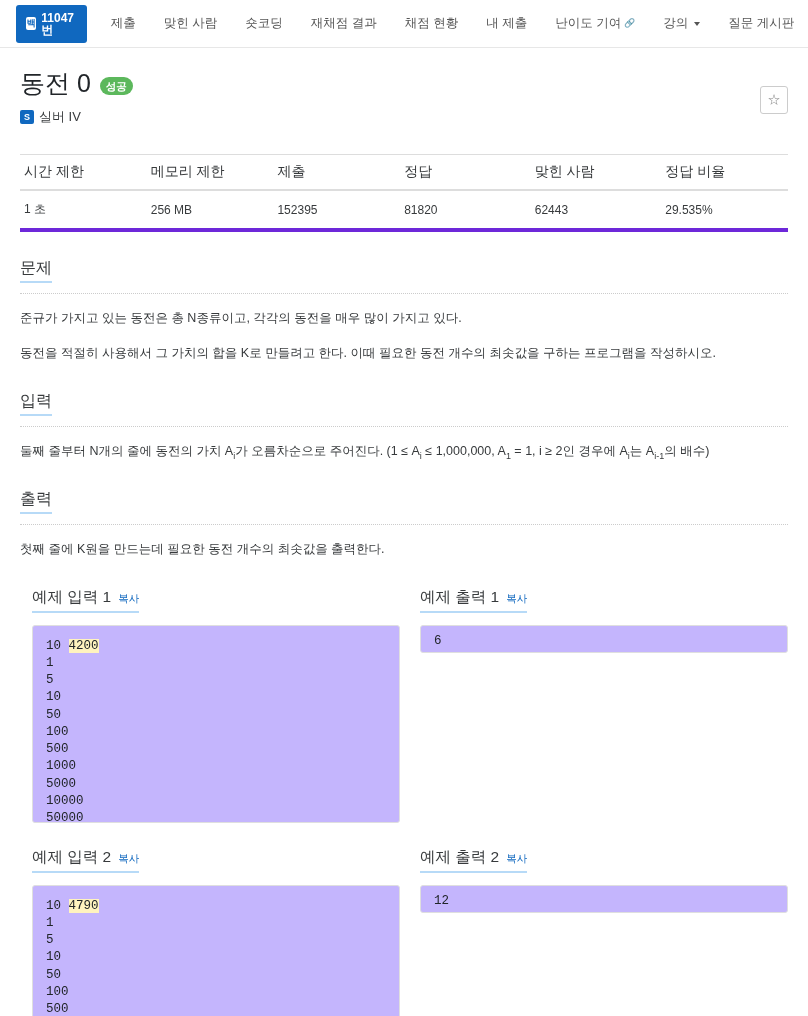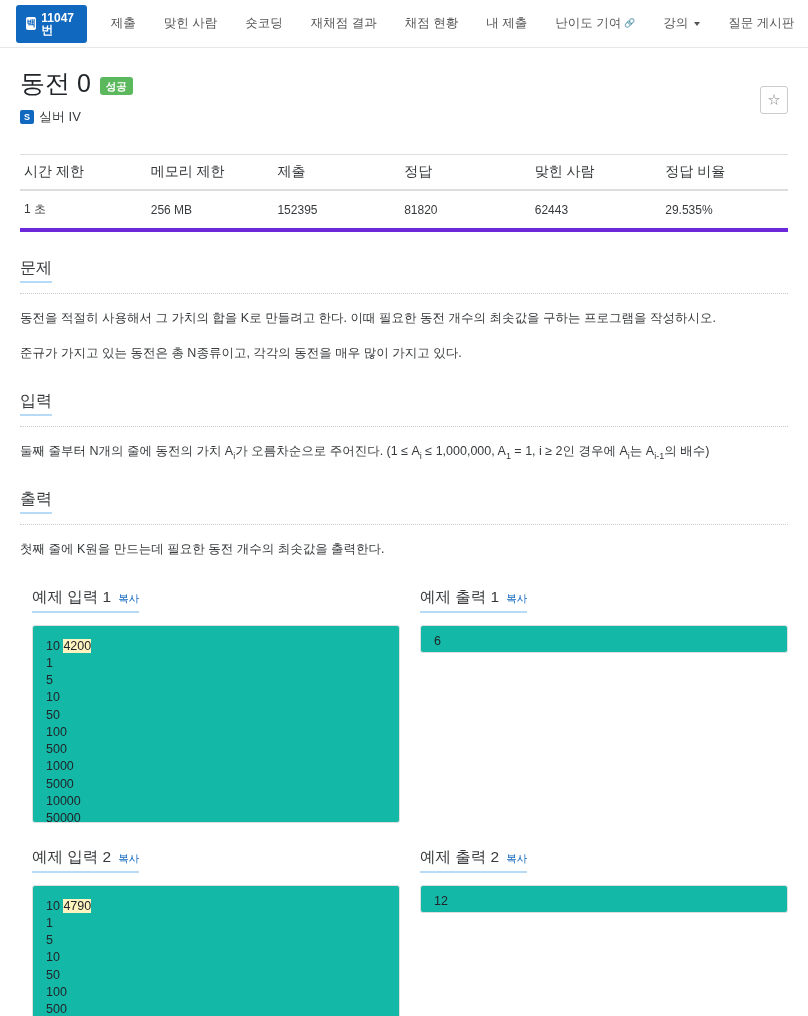--- a/index.html
+++ b/index.html
@@ -90,21 +90,21 @@
     display: flex;
     align-items: center;
     gap: 9px;
     line-height: 1.2;
   }
   .badge-success {
     background: #5cb85c;
     color: #fff;
     font-size: 10.5px;
     font-weight: bold;
-    border-radius: 3px;
+    border-radius: 9px;
     padding: 3px 6px;
     position: relative;
     top: 3px;
   }
   .star-btn {
     width: 28px; height: 28px;
     border: 1px solid #ccc;
     border-radius: 3px;
     background: #fff;
     color: #888;
@@ -211,26 +211,26 @@
     margin: 0;
     color: #373a3c;
   }
   .copy-btn {
     font-size: 10.5px;
     color: #1068bf;
     cursor: pointer;
     text-decoration: none;
   }
   pre.sample {
-    background: #14b8a6;
+    background: #c4b5fd;
     border: 1px solid #dfdfdf;
     border-radius: 3px;
     margin: 0;
     padding: 12px 13px;
-    font-family: Liberation Sans, sans-serif;
+    font-family: Liberation Mono, monospace;
     font-size: 12.5px;
     line-height: 1.38;
     color: #212529;
     white-space: pre;
     overflow: hidden;
   }
   pre.sample.input-tall { height: 198px; }
   pre.sample.output-short { height: 28px; padding: 7px 13px; }
   .hl { background: #fff3bf; }
 
@@ -313,22 +313,22 @@
         <td>62443</td>
         <td>29.535%</td>
       </tr>
     </tbody>
   </table>
 
   <div class="section">
     <h2 class="section-title">문제</h2>
     <hr class="section-rule">
     <div class="section-body">
+      <p>준규가 가지고 있는 동전은 총 N종류이고, 각각의 동전을 매우 많이 가지고 있다.</p>
       <p>동전을 적절히 사용해서 그 가치의 합을 K로 만들려고 한다. 이때 필요한 동전 개수의 최솟값을 구하는 프로그램을 작성하시오.</p>
-      <p>준규가 가지고 있는 동전은 총 N종류이고, 각각의 동전을 매우 많이 가지고 있다.</p>
     </div>
   </div>
 
   <div class="section">
     <h2 class="section-title">입력</h2>
     <hr class="section-rule">
     <div class="section-body">
       <p>둘째 줄부터 N개의 줄에 동전의 가치 A<sub>i</sub>가 오름차순으로 주어진다. (1 ≤ A<sub>i</sub> ≤ 1,000,000, A<sub>1</sub> = 1, i ≥ 2인 경우에 A<sub>i</sub>는 A<sub>i-1</sub>의 배수)</p>
     </div>
   </div>

